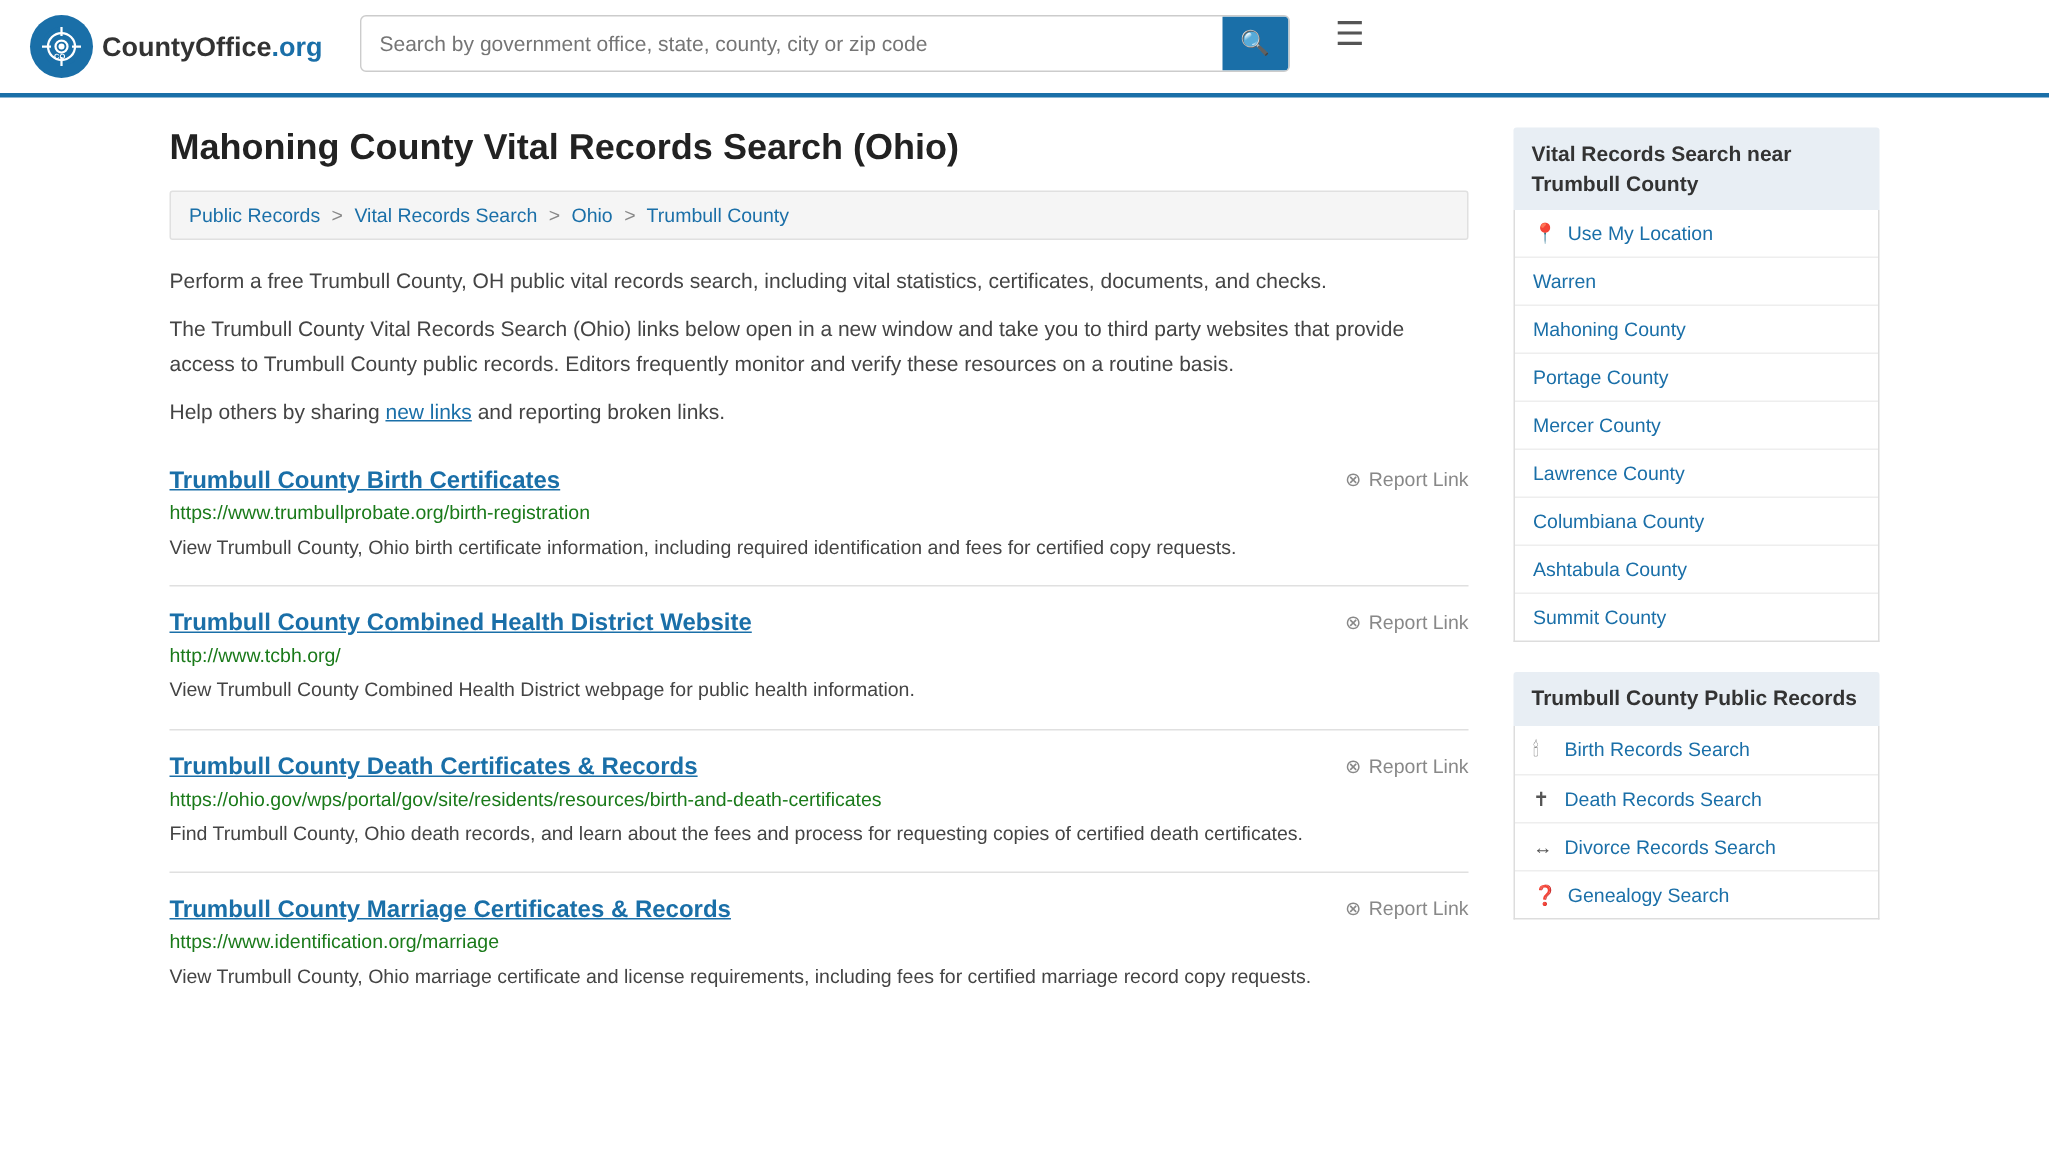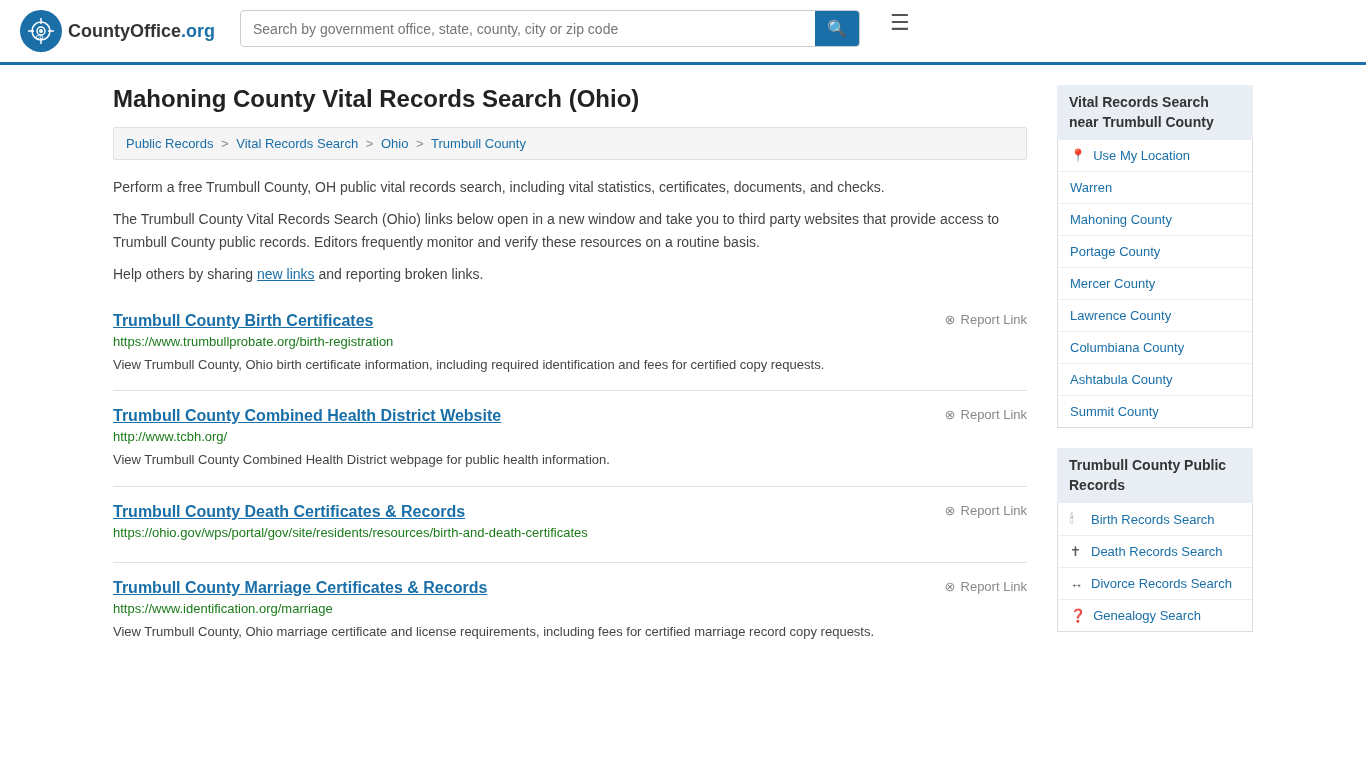--- a/index.html
+++ b/index.html
@@ -149,21 +149,21 @@
       margin: 4px 0 6px 0;
     }
     .result-desc {
       font-size: 13px;
       color: #444;
       line-height: 1.5;
     }
 
     
     .sidebar {
-      width: 196px;
+      width: 244px;
       flex-shrink: 0;
     }
     .sidebar-section {
       margin-bottom: 20px;
     }
     .sidebar-header {
       background: #e8eef4;
       padding: 8px 12px;
       font-size: 14px;
       font-weight: bold;
@@ -274,20 +274,21 @@
 
     <div class="result-card">
       <div class="result-header">
         <a href="#" class="result-title">Trumbull County Death Certificates &amp; Records</a>
         <div class="report-link">
           <span>⊗</span>
           <span>Report Link</span>
         </div>
       </div>
       <div class="result-url">https://ohio.gov/wps/portal/gov/site/residents/resources/birth-and-death-certificates</div>
+      <div class="result-desc">Find Trumbull County, Ohio death records, and learn about the fees and process for requesting copies of certified death certificates.</div>
     </div>
 
     <div class="result-card">
       <div class="result-header">
         <a href="#" class="result-title">Trumbull County Marriage Certificates &amp; Records</a>
         <div class="report-link">
           <span>⊗</span>
           <span>Report Link</span>
         </div>
       </div>

